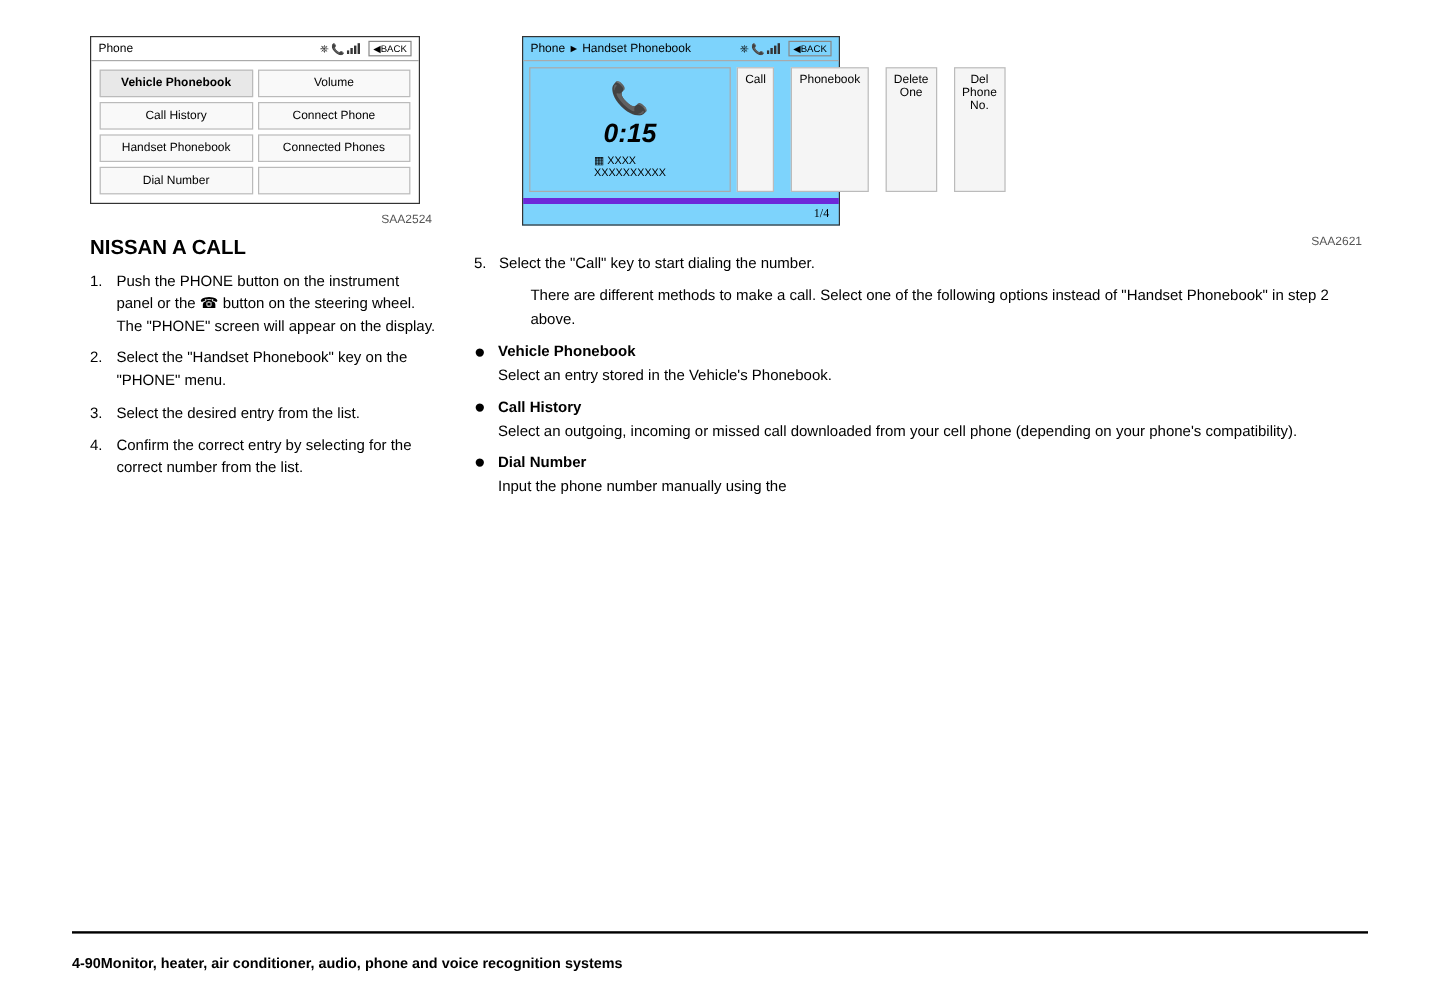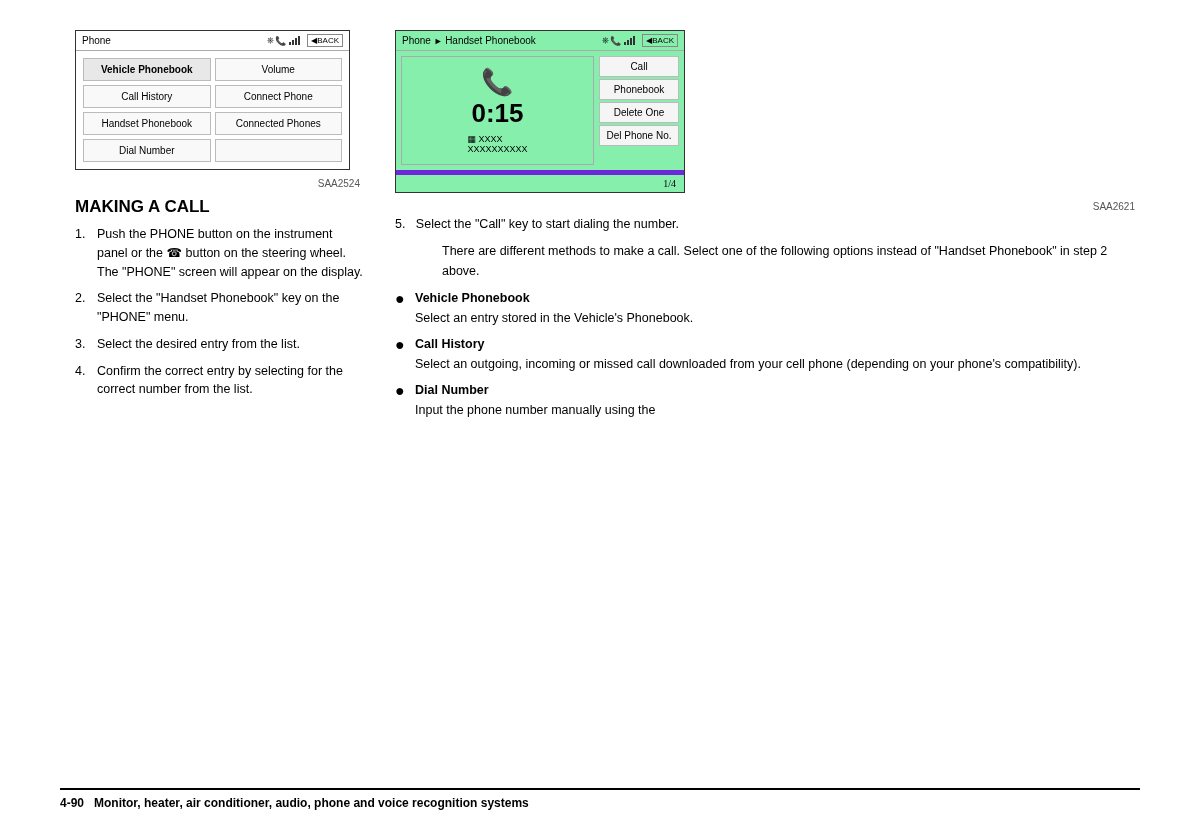--- a/index.html
+++ b/index.html
@@ -124,57 +124,59 @@
     .saa-label {
       text-align: right;
       font-size: 10px;
       color: #555;
       padding: 3px 5px;
     }
 
     
     .right-screen {
       border: 1.5px solid #333;
-      width: 290px;
-      background: #86efac;
+      width: 265px;
+      background: #7dd3fc;
       margin-bottom: 5px;
+      margin-left: 40px;
     }
 
     .call-screen-body {
       display: flex;
       padding: 5px;
       gap: 5px;
     }
 
     .call-left {
       flex: 1;
       display: flex;
       flex-direction: column;
       align-items: center;
       justify-content: center;
       border: 1px solid #aaa;
       padding: 10px;
       min-height: 90px;
     }
 
     .call-timer {
-      font-size: 26px;
-      font-weight: bold;
+      font-size: 22px;
+      font-weight: bold;
+      font-style: italic;
     }
 
     .call-info {
       font-size: 9px;
       margin-top: 5px;
     }
 
     .call-right {
       width: 80px;
       display: flex;
-      flex-direction: column;
-      gap: 2px;
+      flex-direction: row;
+      gap: 14px;
     }
 
     .call-option {
       border: 1px solid #bbb;
       padding: 4px 6px;
       font-size: 10px;
       background: #f5f5f5;
       text-align: center;
     }
 
@@ -250,25 +252,24 @@
     }
 
     .bullet-desc {
       font-size: 12.5px;
       line-height: 1.5;
     }
 
     
     .page-footer {
       border-top: 2px solid #000;
-      padding-top: 6px;
+      padding-top: 18px;
       margin-top: auto;
       display: flex;
       align-items: center;
-      gap: 10px;
       font-size: 12px;
     }
 
     .footer-page {
       font-weight: bold;
     }
 
     .footer-text {
       font-weight: bold;
     }
@@ -322,21 +323,21 @@
           <div class="screen-cell">Connect Phone</div>
           <div class="screen-cell">Handset Phonebook</div>
           <div class="screen-cell">Connected Phones</div>
           <div class="screen-cell">Dial Number</div>
           <div class="screen-cell"></div>
         </div>
       </div>
       <div class="saa-label">SAA2524</div>
 
       <div>
-        <div class="making-call-title">MAKING A CALL</div>
+        <div class="making-call-title">NISSAN A CALL</div>
         <ol class="step-list">
           <li>
             <span class="step-num">1.</span>
             <span>Push the PHONE button on the instrument panel or the ☎ button on the steering wheel. The "PHONE" screen will appear on the display.</span>
           </li>
           <li>
             <span class="step-num">2.</span>
             <span>Select the "Handset Phonebook" key on the "PHONE" menu.</span>
           </li>
           <li>

